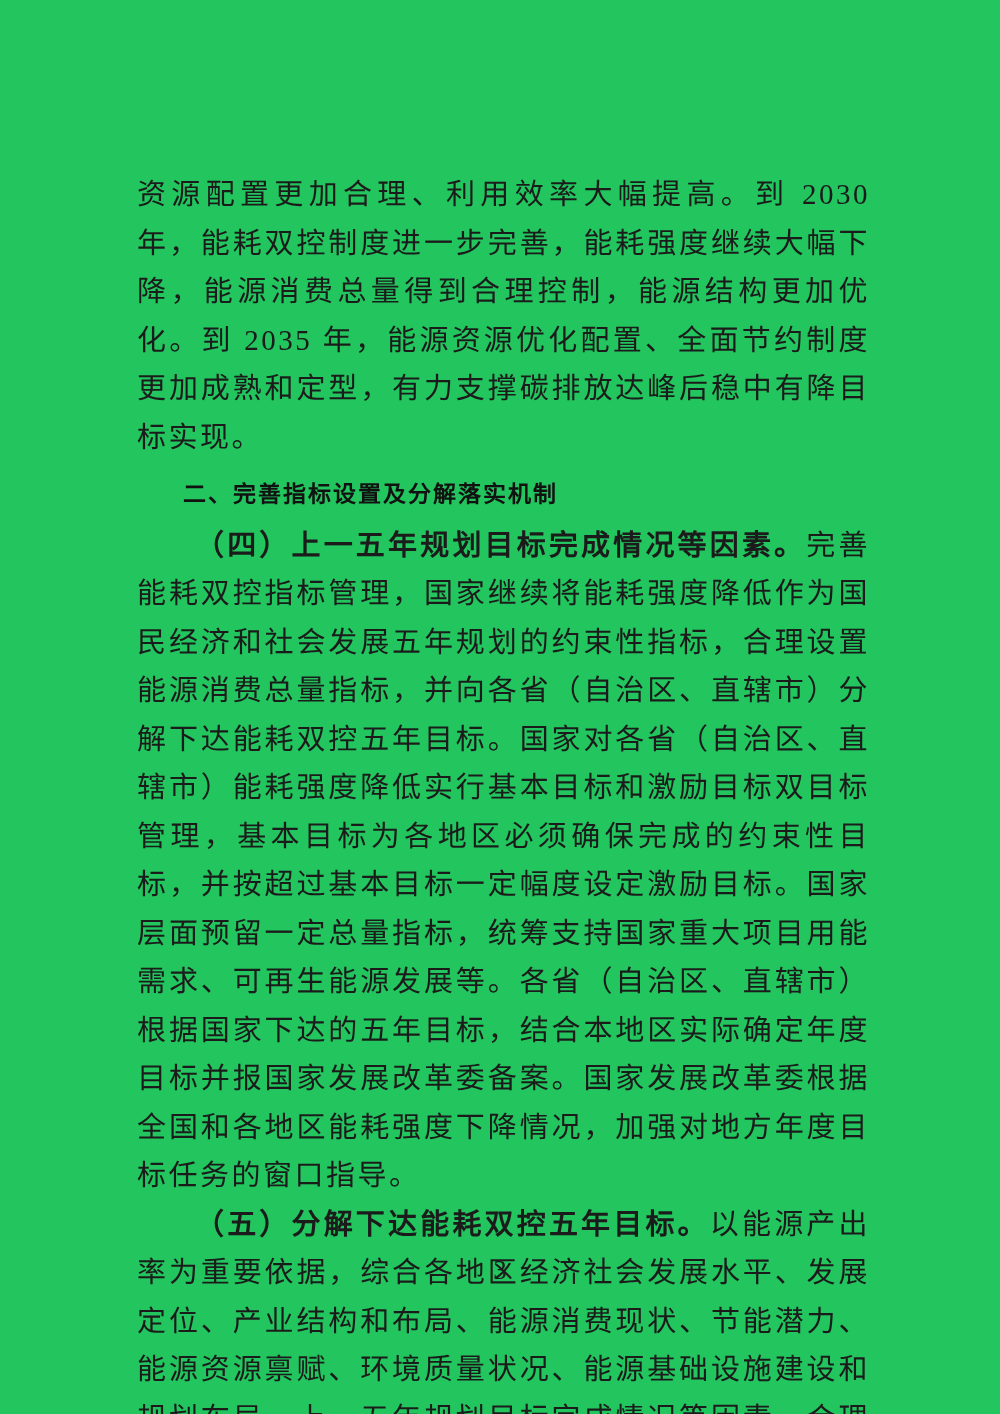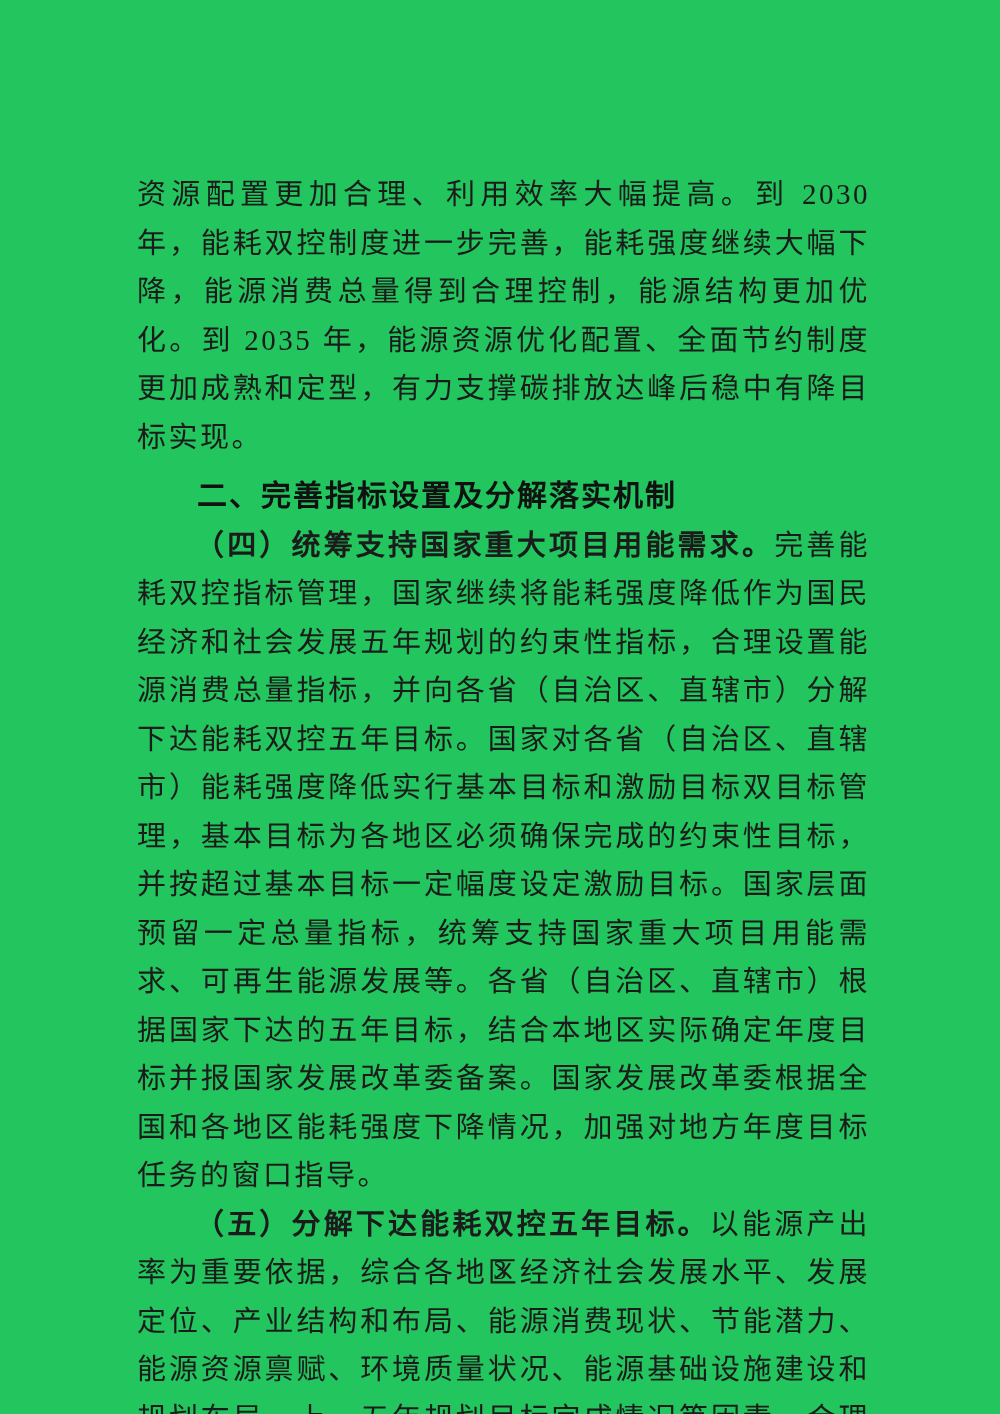--- a/index.html
+++ b/index.html
@@ -29,24 +29,24 @@
     text-align: justify;
     text-justify: inter-character;
     letter-spacing: 2.5px;
     word-break: break-all;
   }
   .para.indent {
     text-indent: 2em;
   }
   .section-heading {
     margin: 11px 0 0 0;
-    font-size: 30px;
+    font-size: 23px;
     line-height: 48.5px;
     font-weight: bold;
-    font-family: Liberation Sans, sans-serif;
+    font-family: Liberation Mono, monospace;
     text-indent: 2em;
     letter-spacing: 2px;
     color: #111111;
   }
   .lead {
     font-weight: 600;
   }
   .page-number {
     position: absolute;
     left: 0;
@@ -62,20 +62,20 @@
 </head>
 <body>
 
 <div class="page">
   <div class="content">
 
     <p class="para">资源配置更加合理、利用效率大幅提高。到 2030 年，能耗双控制度进一步完善，能耗强度继续大幅下降，能源消费总量得到合理控制，能源结构更加优化。到 2035 年，能源资源优化配置、全面节约制度更加成熟和定型，有力支撑碳排放达峰后稳中有降目标实现。</p>
 
     <h2 class="section-heading">二、完善指标设置及分解落实机制</h2>
 
-    <p class="para indent"><span class="lead">（四）统筹支持国家重大项目用能需求。</span><span>完善能耗双控指标管理，国家继续将能耗强度降低作为国民经济和社会发展五年规划的约束性指标，合理设置能源消费总量指标，并向各省（自治区、直辖市）分解下达能耗双控五年目标。国家对各省（自治区、直辖市）能耗强度降低实行基本目标和激励目标双目标管理，基本目标为各地区必须确保完成的约束性目标，并按超过基本目标一定幅度设定激励目标。国家层面预留一定总量指标，统筹支持国家重大项目用能需求、可再生能源发展等。各省（自治区、直辖市）根据国家下达的五年目标，结合本地区实际确定年度目标并报国家发展改革委备案。国家发展改革委根据全国和各地区能耗强度下降情况，加强对地方年度目标任务的窗口指导。</span></p>
+    <p class="para indent"><span class="lead">（四）上一五年规划目标完成情况等因素。</span><span>完善能耗双控指标管理，国家继续将能耗强度降低作为国民经济和社会发展五年规划的约束性指标，合理设置能源消费总量指标，并向各省（自治区、直辖市）分解下达能耗双控五年目标。国家对各省（自治区、直辖市）能耗强度降低实行基本目标和激励目标双目标管理，基本目标为各地区必须确保完成的约束性目标，并按超过基本目标一定幅度设定激励目标。国家层面预留一定总量指标，统筹支持国家重大项目用能需求、可再生能源发展等。各省（自治区、直辖市）根据国家下达的五年目标，结合本地区实际确定年度目标并报国家发展改革委备案。国家发展改革委根据全国和各地区能耗强度下降情况，加强对地方年度目标任务的窗口指导。</span></p>
 
     <p class="para indent"><span class="lead">（五）分解下达能耗双控五年目标。</span><span>以能源产出率为重要依据，综合各地区经济社会发展水平、发展定位、产业结构和布局、能源消费现状、节能潜力、能源资源禀赋、环境质量状况、能源基础设施建设和规划布局、上一五年规划目标完成情况等因素，合理确定各省（自治区、直辖市）能耗强度降低和能源消费总量</span></p>
 
   </div>
 
   <div class="page-number">3</div>
 </div>
 
 </body></html>

